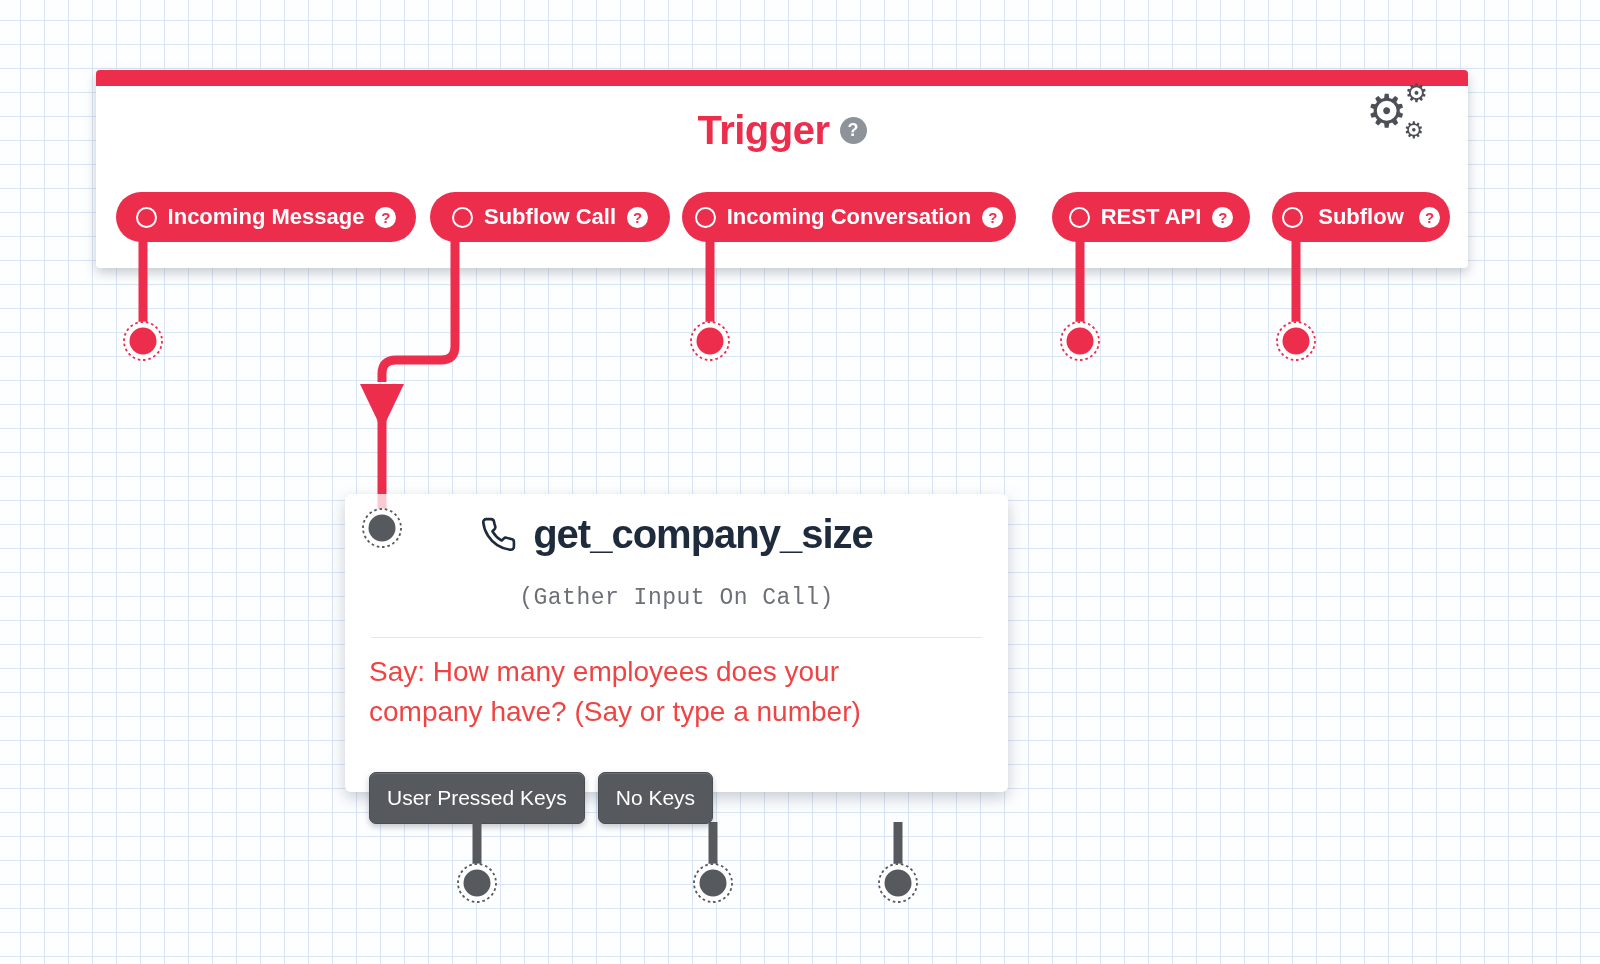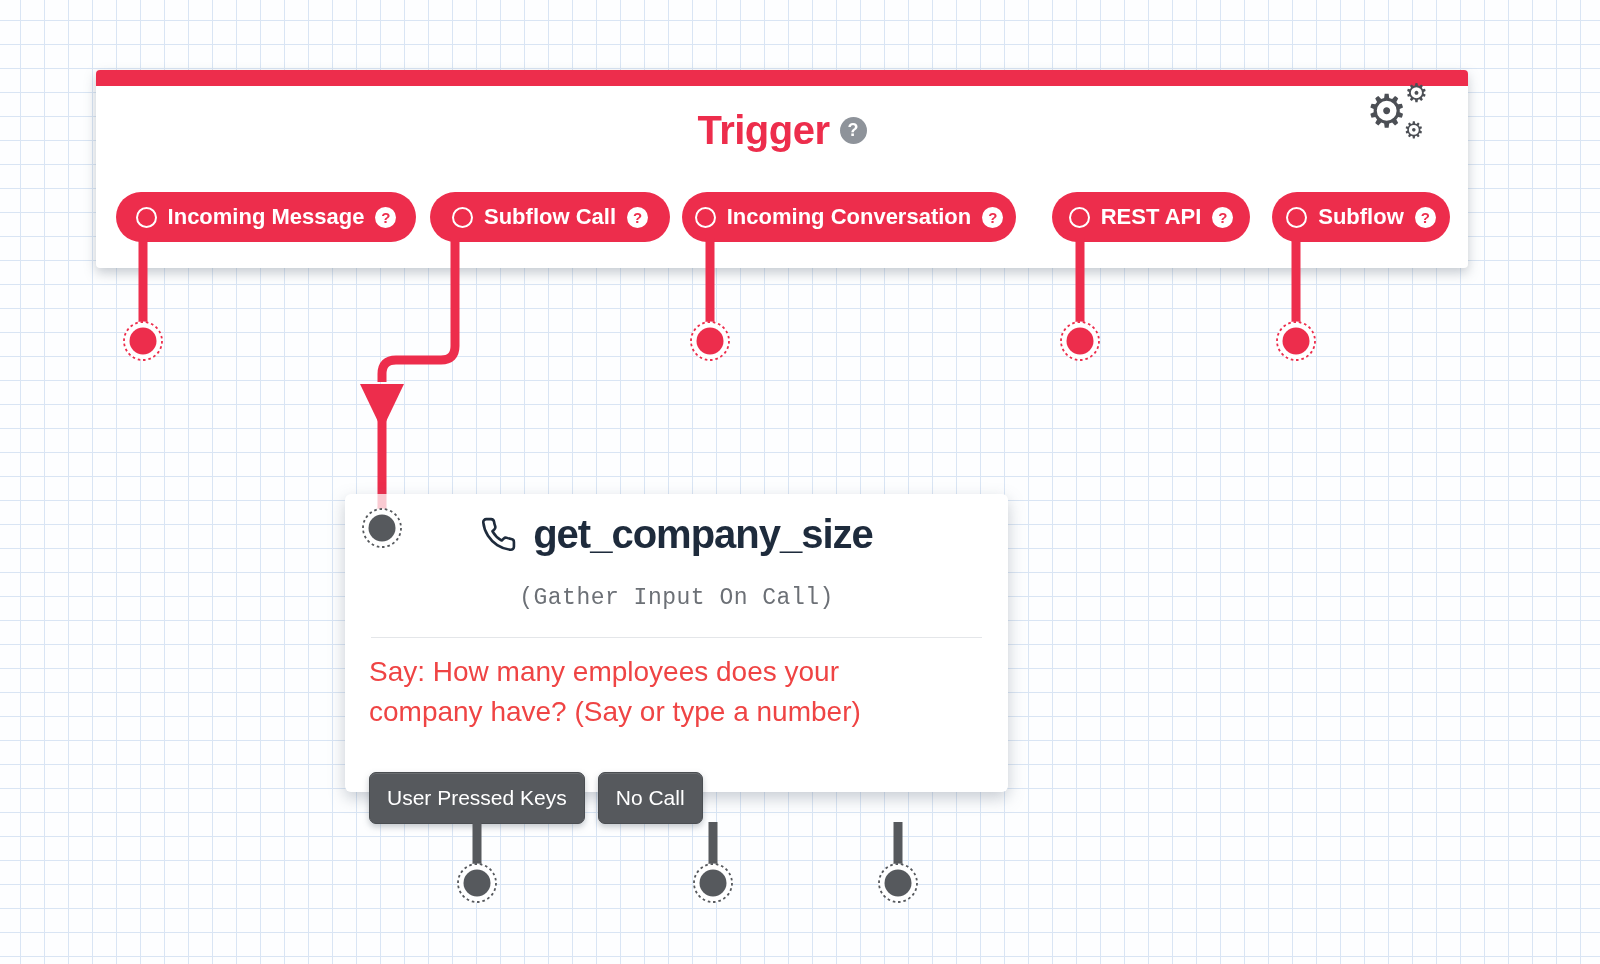--- a/index.html
+++ b/index.html
@@ -55,21 +55,21 @@
     padding:12px 10px;color:#fff;font-size:22px;font-weight:600;white-space:nowrap;
   }
   .pill .o-circle{
     width:21px;height:21px;border:2.5px solid #fff;border-radius:50%;
     box-sizing:border-box;flex:0 0 21px;
   }
   .pill-0{left:20px;width:300px;}
   .pill-1{left:334px;width:240px;}
   .pill-2{left:586px;width:334px;}
   .pill-3{left:956px;width:198px;}
-  .pill-4{left:1176px;width:178px;}
+  .pill-4{left:1176px;width:178px;justify-content:space-between;}
 
   
   .widget{
     position:absolute;left:345px;top:494px;width:663px;height:298px;
     background:#fff;border-radius:6px;z-index:4;cursor:pointer;
     box-shadow:0 6px 16px rgba(100,112,128,.35);
   }
   .widget-title-row{
     margin-top:18px;display:flex;align-items:center;justify-content:center;gap:16px;
   }
@@ -177,21 +177,21 @@
         <path d="M22 16.92v3a2 2 0 0 1-2.18 2 19.79 19.79 0 0 1-8.63-3.07 19.5 19.5 0 0 1-6-6 19.79 19.79 0 0 1-3.07-8.67A2 2 0 0 1 4.11 2h3a2 2 0 0 1 2 1.72 12.84 12.84 0 0 0 .7 2.81 2 2 0 0 1-.45 2.11L8.09 9.91a16 16 0 0 0 6 6l1.27-1.27a2 2 0 0 1 2.11-.45 12.84 12.84 0 0 0 2.81.7A2 2 0 0 1 22 16.92z"></path>
       </svg>
       <span class="widget-title">get_company_size</span>
     </div>
     <div class="widget-subtitle">(Gather Input On Call)</div>
     <div class="widget-divider"></div>
     <div class="widget-body">Say: How many employees does your company have? (Say or type a number)</div>
 
     <div class="transitions">
       <div class="transition-btn">User Pressed Keys</div>
-      <div class="transition-btn">No Call</div>
+      <div class="transition-btn">No Keys</div>
     </div>
   </div>
 
   <svg class="layer top" width="1600" height="964" viewBox="0 0 1600 964">
 
     <rect x="377.5" y="494" width="9" height="16" fill="#ED2D4C" opacity="0.25"></rect>
 
     <g style="pointer-events:auto;">
       <circle cx="382" cy="528" r="19.5" fill="#fff"></circle>
       <circle cx="382" cy="528" r="13.5" fill="#56595D"></circle>

